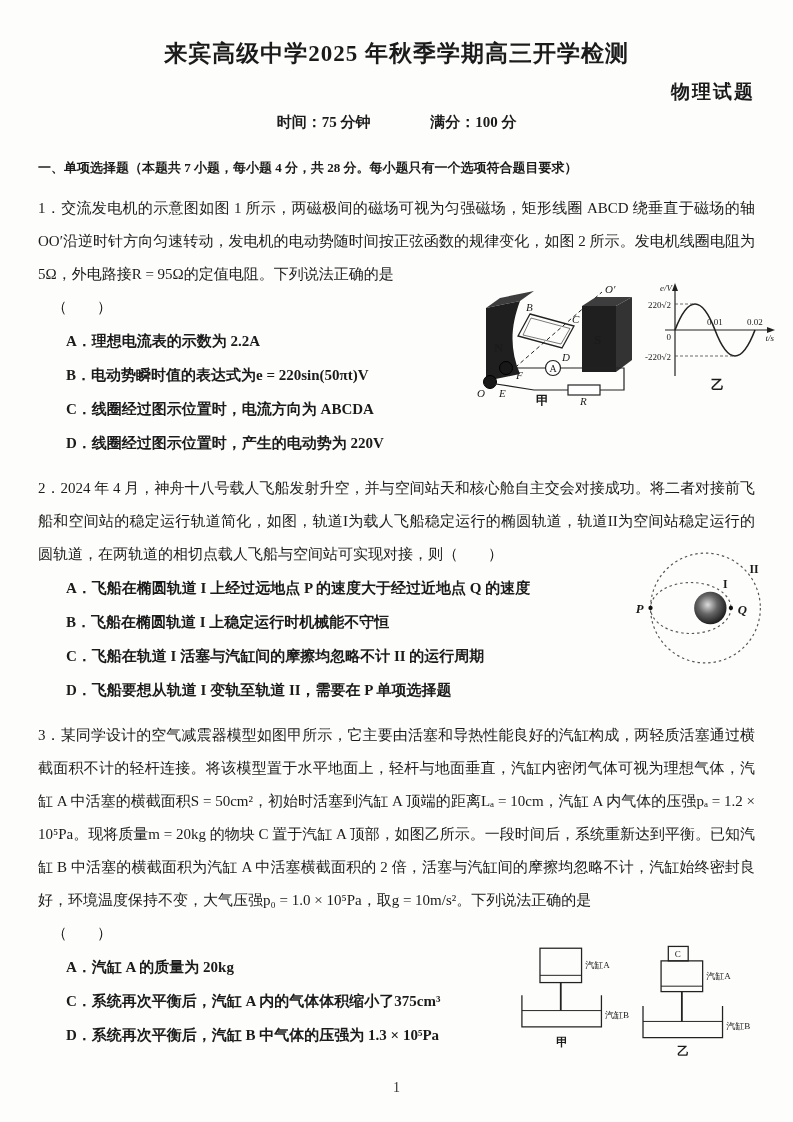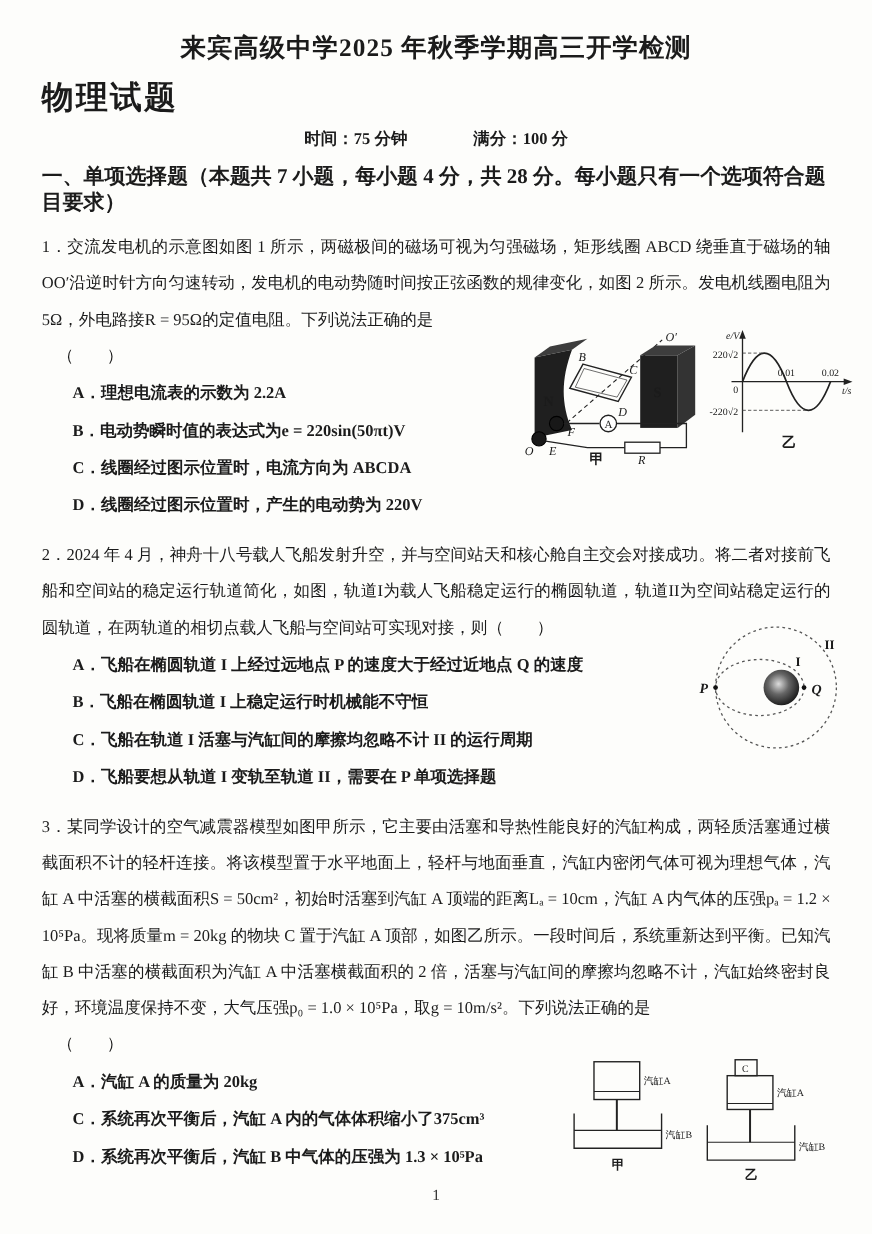--- a/index.html
+++ b/index.html
@@ -2,30 +2,30 @@
 <html><head>
 <meta charset="utf-8">
 <style>
   html,body{margin:0;padding:0;background:#ffffff;}
   .page{
     position:relative;
     width:793px;height:1122px;
     margin:0 auto;
     background:#fdfdfb;
     box-sizing:border-box;
-    padding:24px 38px 0 38px;
+    padding:34px 38px 0 38px;
     font-family:"Liberation Serif","DejaVu Serif",serif;
     color:#1b1b1b;
     overflow:hidden;
   }
   .title1{font-size:23px;font-weight:700;text-align:center;letter-spacing:1px;margin:4px 0 2px;}
-  .title2{font-size:29px;font-weight:700;text-align:left;margin:10px 0 4px;letter-spacing:2px;}
+  .title2{font-size:19px;font-weight:700;text-align:right;margin:10px 0 4px;letter-spacing:2px;}
   .info{font-size:15px;font-weight:700;text-align:center;margin-top:8px;}
   .info span{margin:0 28px;}
-  .section{font-size:19px;font-weight:700;margin-top:13px;line-height:24px;}
+  .section{font-size:13px;font-weight:700;margin-top:24px;line-height:24px;}
   .question{position:relative;margin-top:12px;}
   .stem{font-size:15px;line-height:33px;text-align:justify;margin:0;}
   .bracket{font-size:15px;line-height:33px;margin:0 0 0 14px;}
   .options{margin-left:28px;}
   .opt{font-size:15px;line-height:34px;white-space:nowrap;font-weight:bold;}
   .q1 .options{width:430px;}
   .q2 .options{width:560px;}
   .q3 .options{width:445px;}
   .fig{position:absolute;}
   .fig-generator{left:436px;top:86px;}

